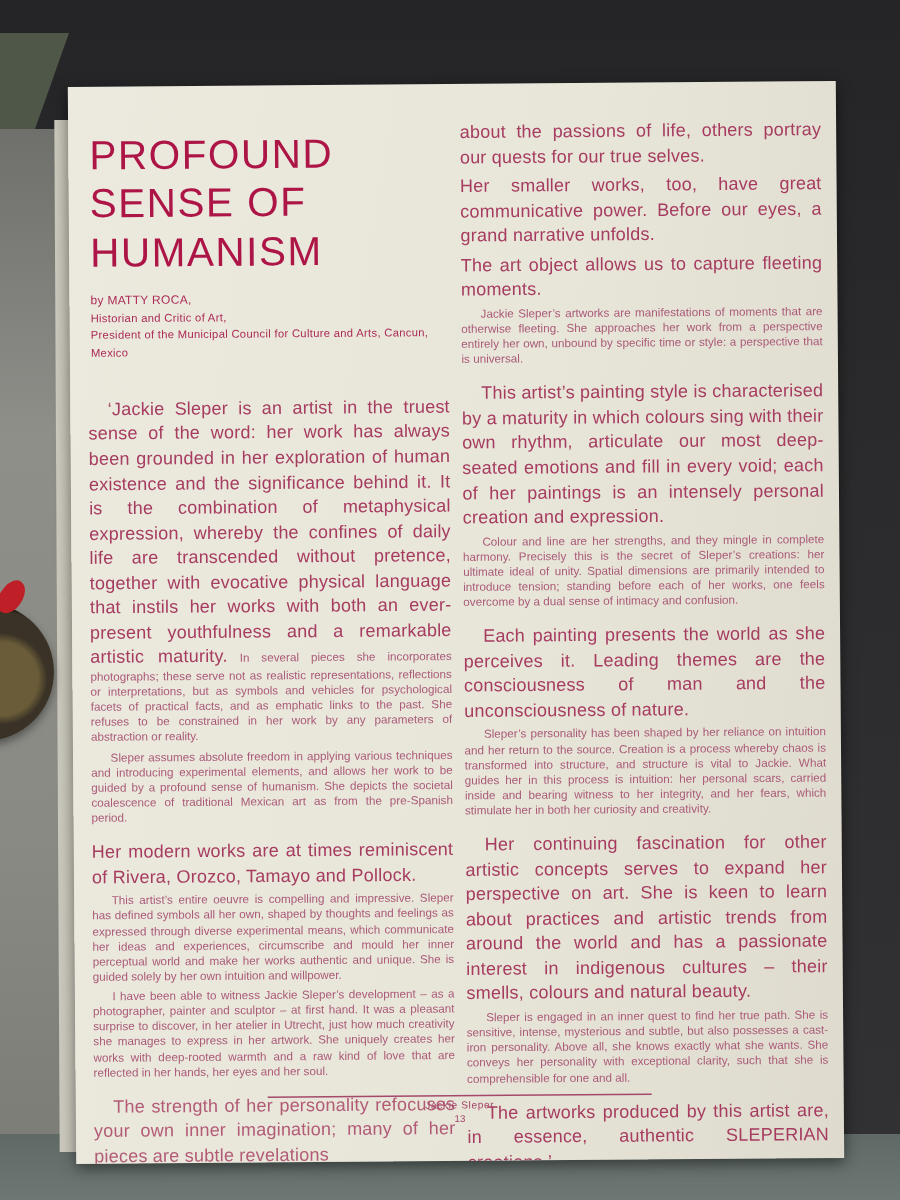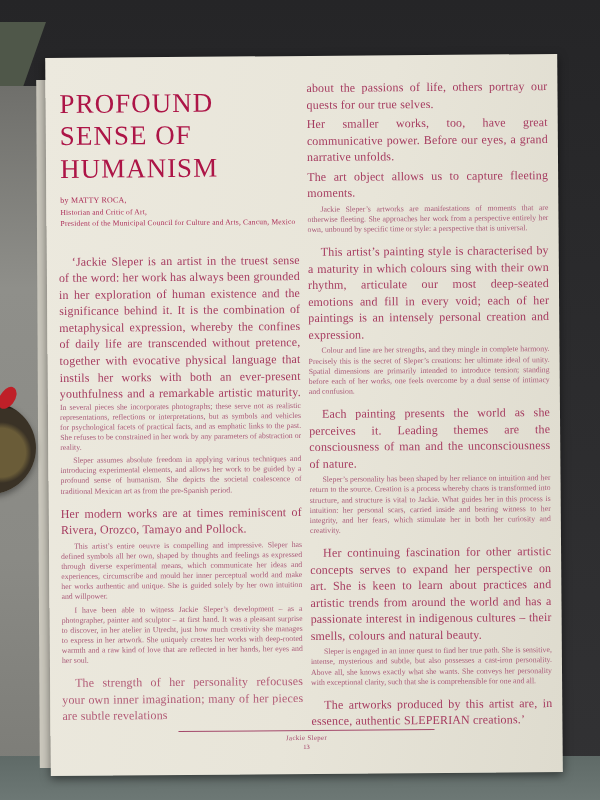--- a/index.html
+++ b/index.html
@@ -1,18 +1,18 @@
 <!DOCTYPE html>
 <html><head>
 <meta charset="utf-8">
 <style>
   html,body{margin:0;padding:0;background:#1f1f21;}
   .scene{position:relative;width:600px;height:800px;overflow:hidden;
          background:linear-gradient(180deg,#252527 0%,#2b2b2d 40%,#323234 100%);
-         font-family:Liberation Serif, serif;}
+         font-family:Liberation Sans, sans-serif;}
   
   .corner-tl{position:absolute;left:0;top:22px;width:46px;height:130px;
              background:#4f5749;clip-path:polygon(0 0,100% 0,0 100%);}
   .side-strip{position:absolute;left:0;top:86px;width:46px;height:676px;
               background:linear-gradient(180deg,#6f6f6b,#8f8f8a 30%,#8a8a85 70%,#7d7d78);}
   .surface-bottom{position:absolute;left:0;top:756px;width:600px;height:44px;
                   background:linear-gradient(180deg,#5f6a67,#6d7875);}
   .jar{position:absolute;left:-56px;top:402px;width:92px;height:92px;border-radius:50%;
        background:radial-gradient(circle at 62% 55%, #6a5c38 0 32%, #3a3226 40% 58%, #16140f 62%);
        box-shadow:0 3px 6px rgba(0,0,0,.4);}

